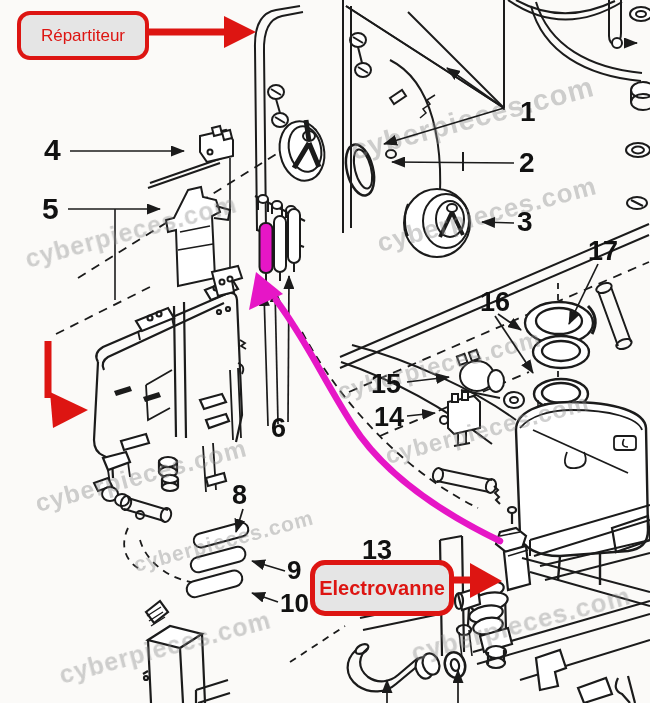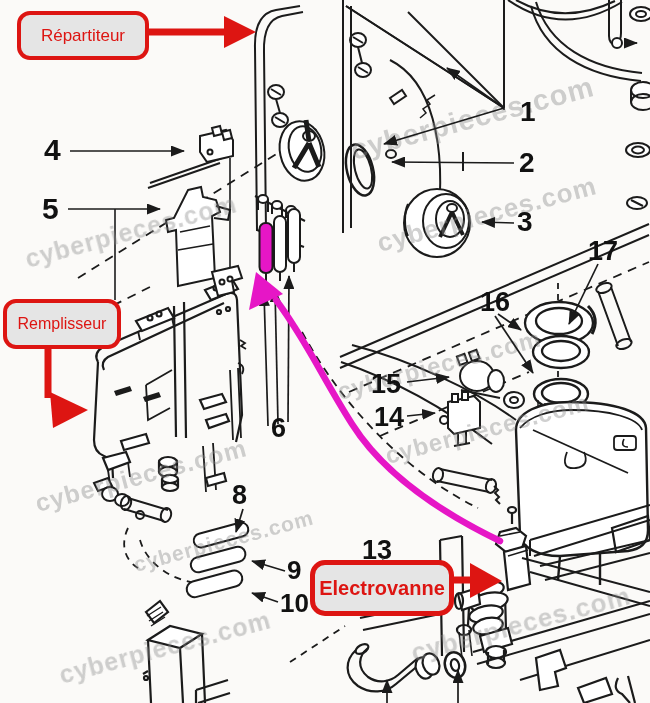--- a/index.html
+++ b/index.html
@@ -342,19 +342,16 @@
     <path d="M48,341 L48,398" stroke="#dd1512" stroke-width="7"></path>
     <polygon points="88,410 50,392 53,428" fill="#dd1512"></polygon>
     <path d="M452,580 L474,580" stroke="#dd1512" stroke-width="7"></path>
     <polygon points="502,581 470,563 470,598" fill="#dd1512"></polygon>
   </g>
 </svg>
 
 <div class="callout" style="left:17px;top:11px;width:124px;height:41px;font-size:17px;">
   <span>Répartiteur</span>
 </div>
-<div class="callout" style="left:3px;top:299px;width:110px;height:42px;font-size:16px;">
-  <span>Remplisseur</span>
-</div>
 <div class="callout bold" style="left:310px;top:560px;width:134px;height:46px;font-size:20px;border-width:5px;border-radius:15px;">
   <span>Electrovanne</span>
 </div>
 </div>
 
 </body></html>

